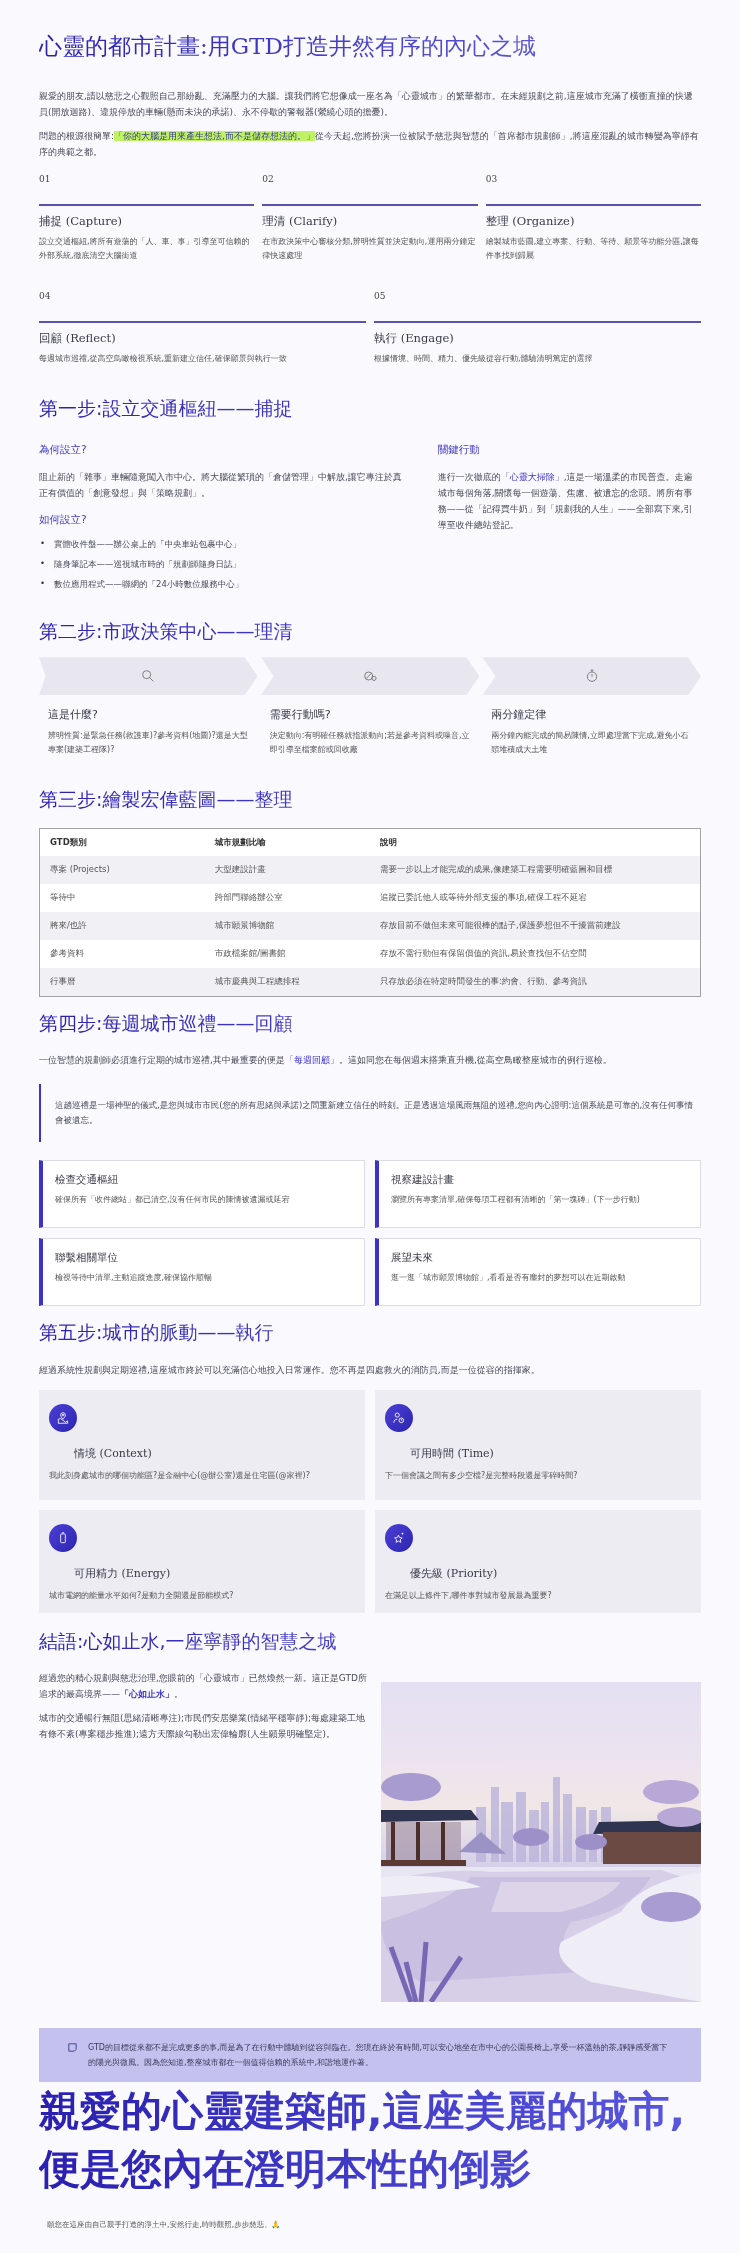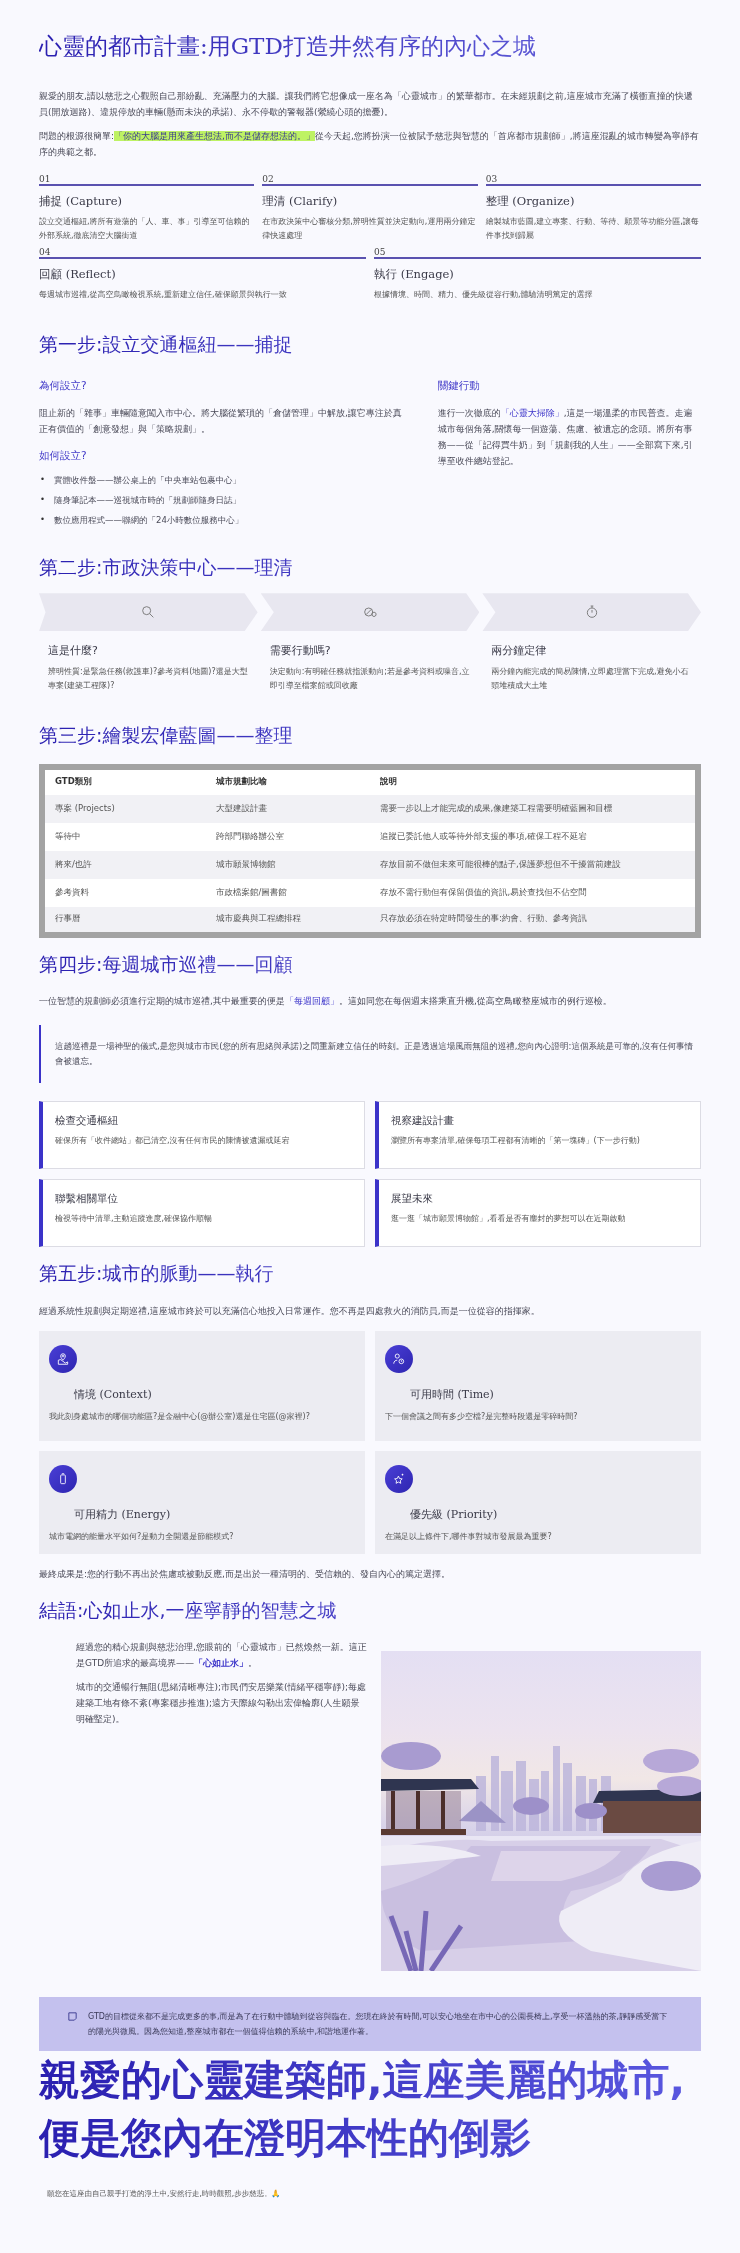--- a/index.html
+++ b/index.html
@@ -7,44 +7,44 @@
   .page { padding: 28px 39px 40px 39px; }
   .title { font-family: "DejaVu Serif", serif; font-size: 23px; font-weight: normal; line-height: 1.3;
     background: linear-gradient(90deg, #2a1fb0, #6a68e0); -webkit-background-clip: text; background-clip: text; color: transparent; margin-top: 4px; }
   .h2 { font-size: 19px; font-weight: normal; color: #3b2fc4; background: linear-gradient(90deg,#2a1fb0,#6866e0); -webkit-background-clip:text; background-clip:text; color: transparent; margin: 0 0 22px 0; line-height:1.3; }
   p.body { font-size: 9px; line-height: 16px; color: #4a4a58; margin-bottom: 8px; }
   .hl { background: #bef264; color: #3a3a90; }
   .accent { color: #3b33c9; }
   
   .steps-row { display: flex; gap: 8px; margin-top: 14px; }
   .step { flex: 1; }
-  .step .num { font-family: "DejaVu Serif", serif; font-size: 9px; color: #444; padding-bottom: 0; border-bottom: 2px solid #5a52b0; }
+  .step .num { font-family: "DejaVu Serif", serif; font-size: 9px; color: #444; padding-bottom: 20px; border-bottom: 2px solid #5a52b0; }
   .step .name { font-family: "DejaVu Serif", serif; font-size: 11.5px; color: #3a3a48; margin: 8px 0 6px; }
   .step .desc { font-size: 8px; line-height: 14px; color: #555; }
-  .steps-row.two { margin-top: 4px; }
+  .steps-row.two { margin-top: 28px; }
   
   .sec { margin-top: 30px; }
   .cols { display: flex; gap: 30px; }
   .col-l { flex: 1.4; }
   .col-r { flex: 1; }
   .h3 { font-size: 10.5px; color: #4038c8; margin-bottom: 12px; }
   ul.bul { list-style: none; }
   ul.bul li { font-size: 8.5px; color: #4a4a58; margin-bottom: 8px; position: relative; padding-left: 15px; }
   ul.bul li::before { content: "•"; position: absolute; left: 1px; top: -1px; color: #333; }
   
   .chev-row { display: flex; gap: 3px; }
   .chev { flex: 1; height: 38px; background: #e8e7f0; clip-path: polygon(0 0, 94% 0, 100% 50%, 94% 100%, 0 100%, 6% 50%); display:flex; align-items:center; justify-content:center; }
   .chev:first-child { clip-path: polygon(0 0, 94% 0, 100% 50%, 94% 100%, 0 100%, 3% 50%); }
   .chev svg { width: 16px; height: 16px; }
   .chev-text { display: flex; gap: 3px; margin-top: 12px; }
   .chev-text > div { flex: 1; padding-left: 9px; padding-right: 8px; }
   .chev-text .t { font-size: 11px; color: #3a3a48; margin-bottom: 7px; }
   .chev-text .d { font-size: 8px; line-height: 14px; color: #555; }
   
-  .tbl { width: 100%; border-collapse: collapse; border: 6px solid #a3a3a3; background: #3b82f6; }
+  .tbl { width: 100%; border-collapse: collapse; border: 1px solid #a3a3a3; background: #3b82f6; }
   .tbl th { text-align: left; font-size: 8.5px; font-weight: bold; color: #333; padding: 0 10px; height: 28px; background:#fff; }
   .tbl td { font-size: 8.5px; color: #555; padding: 0 10px; height: 28px; }
   .tbl tr:nth-child(odd) td { background: #f1f1f5; }
   .tbl tr:nth-child(even) td { background: #fff; }
   .tbl td:first-child, .tbl th:first-child { width: 25%; }
   .tbl td:nth-child(2), .tbl th:nth-child(2) { width: 25%; }
   
   .quote { border-left: 2px solid #3b33c9; padding: 14px 0 14px 14px; margin: 16px 0 18px; }
   .quote p { font-size: 8.5px; line-height: 15px; color: #4a4a58; }
   
@@ -52,21 +52,21 @@
   .rcard { background: #fff; border: 1px solid #dcdce4; border-left: 4px solid #3b33c9; padding: 12px 12px 14px 12px; height: 68px; }
   .rcard .t { font-size: 10.5px; color: #3a3a48; margin-bottom: 7px; }
   .rcard .d { font-size: 8px; color: #555; }
   .ecard { background: #ececf2; padding: 10px 10px; min-height: 110px; }
   .ecard.short { min-height: 95px; }
   .ic { width: 28px; height: 28px; border-radius: 50%; background: linear-gradient(135deg,#4a3fd6,#2e25b0); display:flex; align-items:center; justify-content:center; margin-bottom: 14px; margin-top: 4px; }
   .ic svg { width: 14px; height: 14px; }
   .ecard .t { font-family: "DejaVu Serif", serif; font-size: 11px; color: #3a3a48; margin-bottom: 7px; margin-left: 25px; }
   .ecard .d { font-size: 8px; line-height: 15px; color: #555; }
   
-  .concl { display: flex; gap: 13px; margin-left: 37px; }
+  .concl { display: flex; gap: 13px; }
   .concl .txt { flex: 1; }
   .concl .img { width: 320px; height: 320px; margin-top: 12px; position: relative; overflow: hidden; background: linear-gradient(180deg,#e4dff3 0%,#ece3ef 25%,#f1e7e6 40%,#d8d3ea 55%,#c9c3e2 70%,#dedbef 100%); }
   .callout { background: #c4c1ee; padding: 12px 28px; display: flex; gap: 10px; margin-top: 26px; }
   .callout p { font-size: 8px; line-height: 15px; color: #3a3a58; }
   .callout svg { width: 11px; height: 11px; flex: none; margin-top: 2px; }
   .big { font-size: 41px; line-height: 58px; font-weight: bold; 
     background: linear-gradient(90deg,#2a1fb0,#5a58e0); -webkit-background-clip:text; background-clip:text; color: transparent; }
   .foot { font-size: 7.5px; color: #555; margin-top: 22px; padding-left: 8px; }
 </style>
 </head>
@@ -279,21 +279,20 @@
         <div class="ic">
           <svg viewBox="0 0 24 24" fill="none" stroke="#fff" stroke-width="1.5">
               <path d="M11 7l2 4.2 4.5.6-3.3 3.1.8 4.5L11 17.2 7 19.4l.8-4.5-3.3-3.1 4.5-.6z"></path>
               <path d="M18 3v3M16.5 4.5h3"></path>
             </svg>
         </div>
         <div class="t">優先級 (Priority)</div>
         <div class="d">在滿足以上條件下,哪件事對城市發展最為重要?</div>
       </div>
     </div>
-    <p class="body" style="margin-top:12px;">最終成果是:您的行動不再出於焦慮或被動反應,而是出於一種清明的、受信賴的、發自內心的篤定選擇。</p>
   </section>
 
   <section class="sec" style="margin-top:16px;">
     <h2 class="h2" style="margin-bottom:16px;">結語:心如止水,一座寧靜的智慧之城</h2>
     <div class="concl">
       <div class="txt">
         <p class="body"><span>經過您的精心規劃與慈悲治理,您眼前的「心靈城市」已然煥然一新。這正是GTD所追求的最高境界——</span><span class="accent" style="font-weight:bold;">「心如止水」</span><span>。</span></p>
         <p class="body">城市的交通暢行無阻(思緒清晰專注);市民們安居樂業(情緒平穩寧靜);每處建築工地有條不紊(專案穩步推進);遠方天際線勾勒出宏偉輪廓(人生願景明確堅定)。</p>
       </div>
       <div class="img" title="寧靜的日式庭園與遠方城市天際線插畫">

